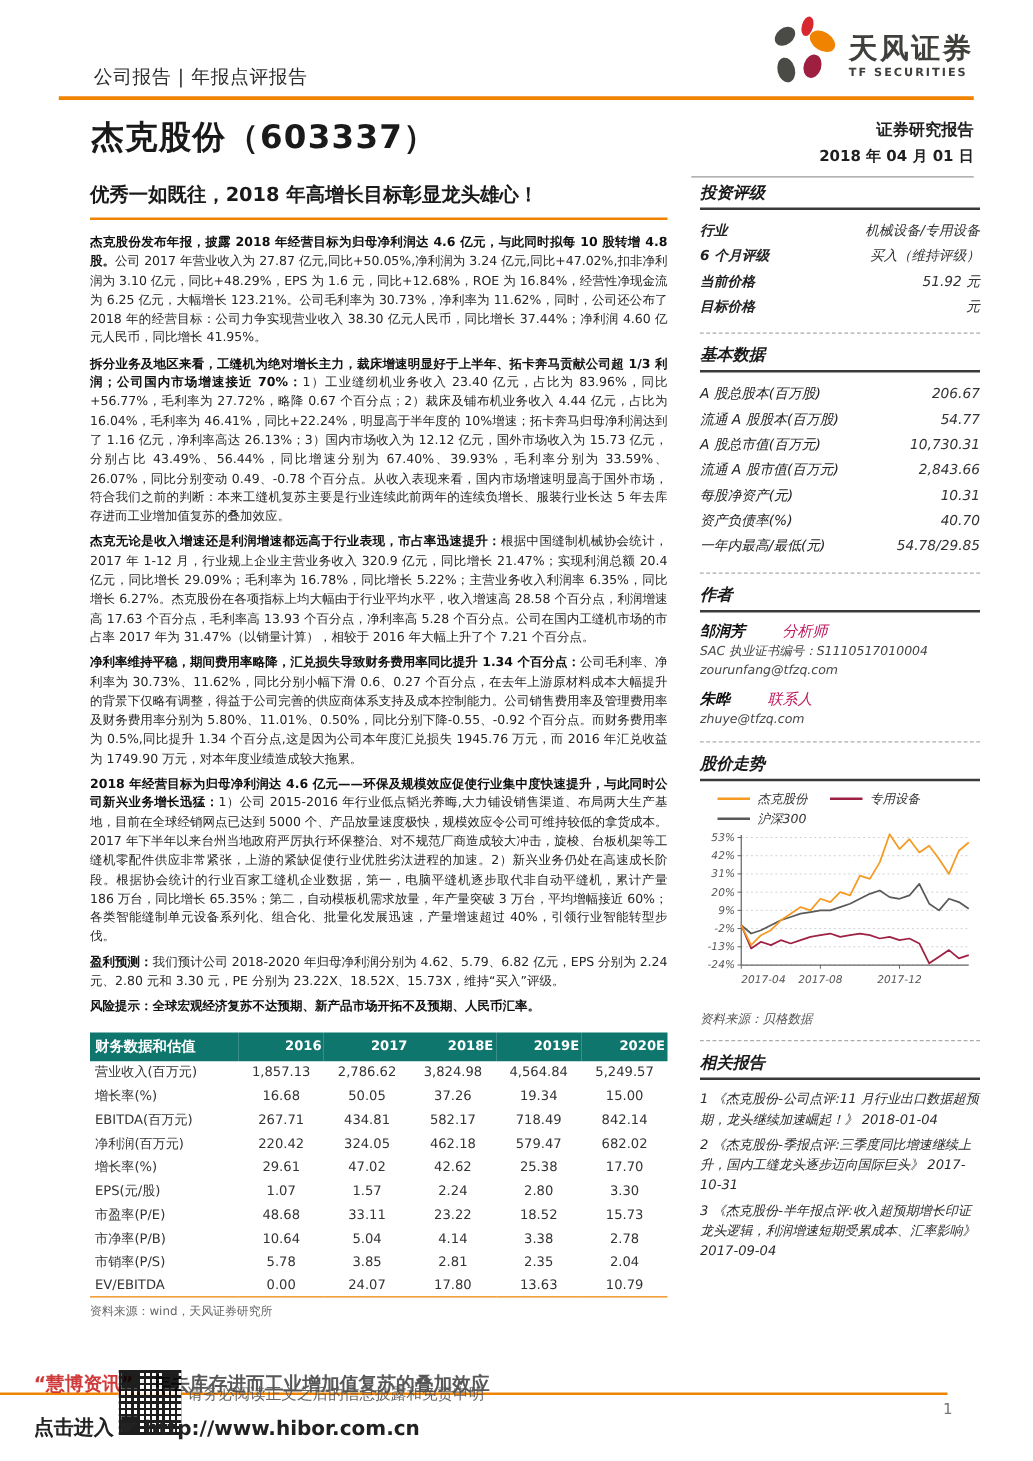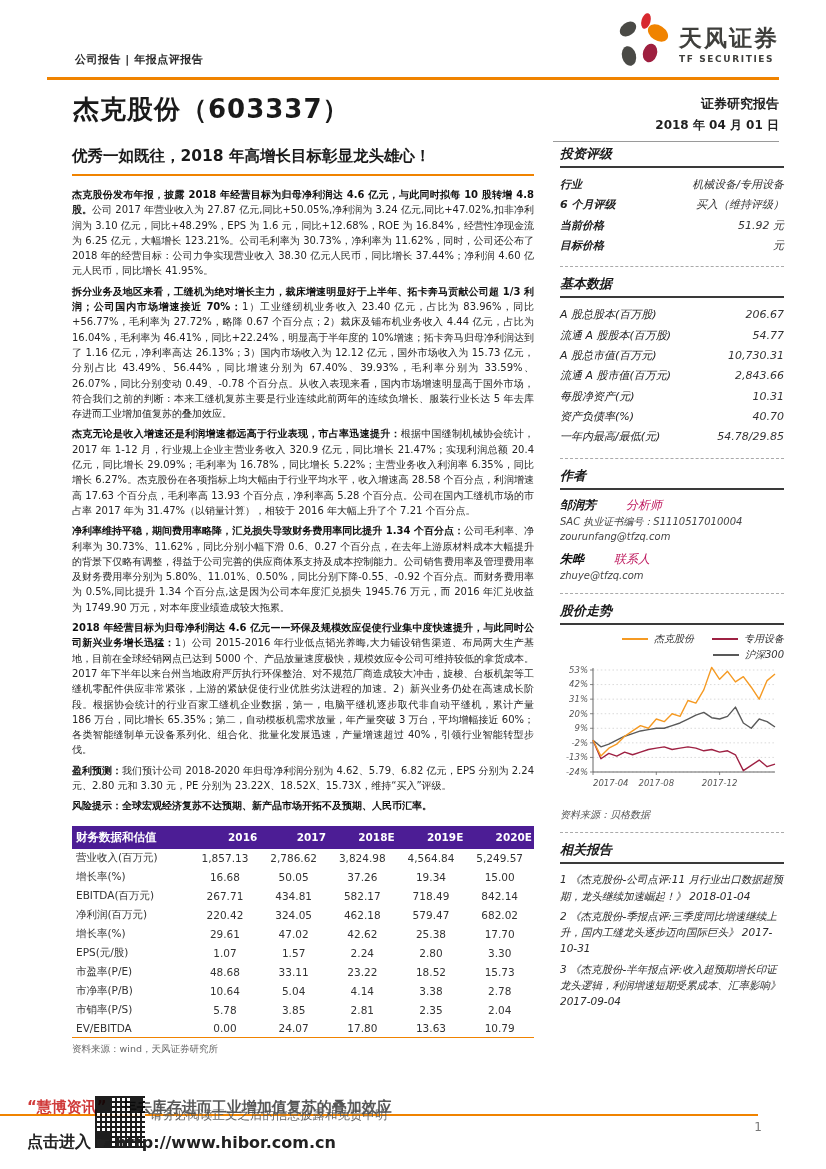--- a/index.html
+++ b/index.html
@@ -1,21 +1,21 @@
 <!DOCTYPE html>
 <html><head>
 <meta charset="utf-8">
 <style>
   * { margin:0; padding:0; box-sizing:border-box; }
   html,body { background:#e8e8e8; }
   body { font-family:"DejaVu Sans","Liberation Sans",sans-serif; }
   .page { position:relative; width:826px; height:1169px; margin:0 auto; background:#ffffff; overflow:hidden; color:#262626; }
 
   
-  .report-type { position:absolute; left:75px; top:52px; font-size:11px; font-weight:bold; color:#2b2b2b; letter-spacing:.5px; }
+  .report-type { position:absolute; left:75px; top:52px; font-size:15px; font-weight:normal; color:#2b2b2b; letter-spacing:.5px; }
   .rule-orange-top { position:absolute; left:47px; right:47px; top:77px; height:3px; background:#F08300; }
   .logo { position:absolute; right:47px; top:12px; display:flex; align-items:center; gap:8px; }
   .logo-text-block { display:flex; flex-direction:column; }
   .logo-cn { font-size:23px; font-weight:bold; color:#3f3f3c; letter-spacing:2px; }
   .logo-en { font-size:9px; font-weight:bold; color:#3f3f3c; letter-spacing:1.6px; }
 
   
   .stock-title { position:absolute; left:73px; top:92px; font-size:26px; font-weight:bold; color:#1a1a1a; letter-spacing:1px; }
   .report-label-block { position:absolute; right:47px; top:95px; width:226px; text-align:right; }
   .report-label { font-size:13px; font-weight:bold; color:#1f1f1f; }
@@ -23,21 +23,21 @@
 
   
   .content { position:absolute; left:72px; top:146px; width:462px; }
   .headline { font-size:15.5px; font-weight:bold; color:#1a1a1a; padding-bottom:7px; border-bottom:2.5px solid #F08300; margin-bottom:11px; }
   .para { font-size:10px; line-height:1.53; text-align:justify; margin-bottom:5px; color:#262626; }
   .para b { color:#111; }
 
   
   .fin-table-wrap { margin-top:12px; }
   table.fin { width:100%; border-collapse:collapse; font-size:10.5px; }
-  table.fin thead th { background:#4c1d95; color:#fff; font-weight:bold; padding:4px 2px; text-align:right; }
+  table.fin thead th { background:#0f766e; color:#fff; font-weight:bold; padding:4px 2px; text-align:right; }
   table.fin thead th.tlabel { text-align:left; padding-left:4px; font-size:11.5px; }
   table.fin td { padding:2.5px 2px; text-align:center; color:#333; }
   table.fin td.rowlabel { text-align:left; padding-left:4px; color:#333; }
   table.fin tbody { border-bottom:1.5px solid #F08300; }
   .table-source { font-size:9.5px; color:#666; margin-top:5px; }
 
   
   .sidebar { position:absolute; left:560px; top:145px; width:224px; }
   .side-section { margin-bottom:10px;font-style:italic; }
   .side-section + .side-section { border-top:1px dashed #aaa; padding-top:8px; }
@@ -45,21 +45,21 @@
   .kv { display:flex; justify-content:space-between; font-size:11px; line-height:1.85; }
   .kv .k { color:#222; }
   .kv.bold .k { font-weight:bold; }
   .kv .v { color:#333; text-align:right; }
   .author-name-row { display:flex; gap:30px; font-size:12px; margin-top:2px; }
   .author-name { font-weight:bold; color:#111; }
   .author-role { color:#be185d; }
   .author-meta { font-size:10px; color:#444; line-height:1.55; }
 
   
-  .legend { display:flex; flex-wrap:wrap; column-gap:18px; row-gap:2px; font-size:10px; color:#333; margin:2px 0 2px 14px;justify-content:flex-end; }
+  .legend { display:flex; flex-wrap:wrap; column-gap:18px; row-gap:2px; font-size:10px; color:#333; margin:2px 0 2px 14px; }
   .legend-item { display:flex; align-items:center; gap:6px; }
   .legend-swatch { display:inline-block; width:26px; height:2px; background:#999; }
   .chart-source { font-size:10px; color:#555; margin-top:6px; }
 
   
   .rel-item { font-size:10.5px; line-height:1.55; color:#2a2a2a; margin-bottom:4px; }
 
   
   .rule-orange-bottom { position:absolute; left:0; width:758px; top:1114px; height:2px; background:#F08300; }
   .page-num { position:absolute; right:64px; top:1120px; font-size:12px; color:#777; }

